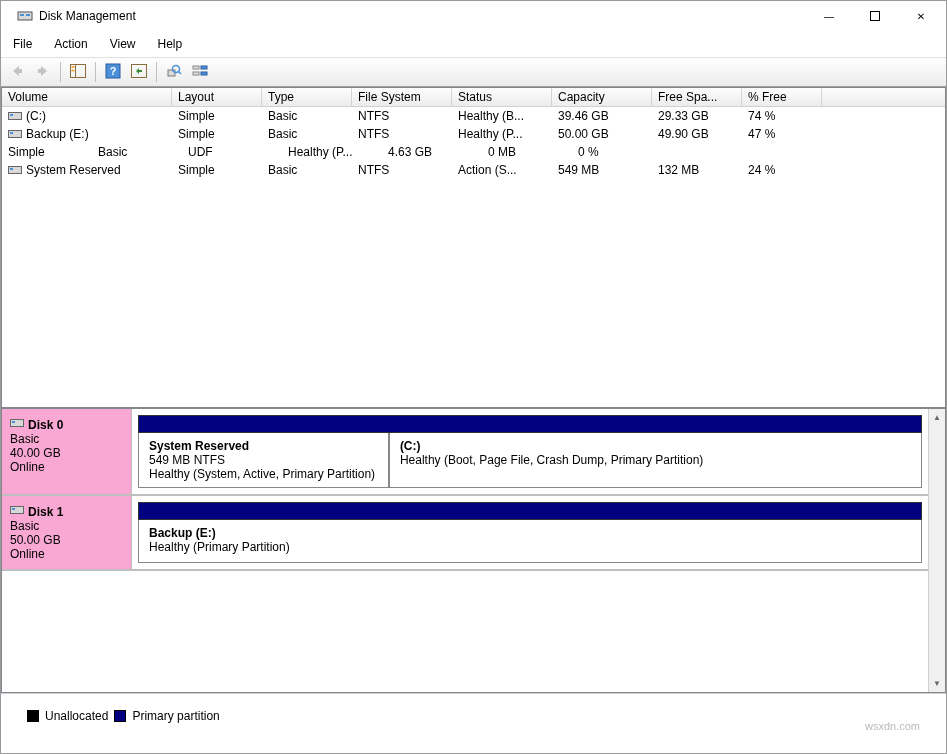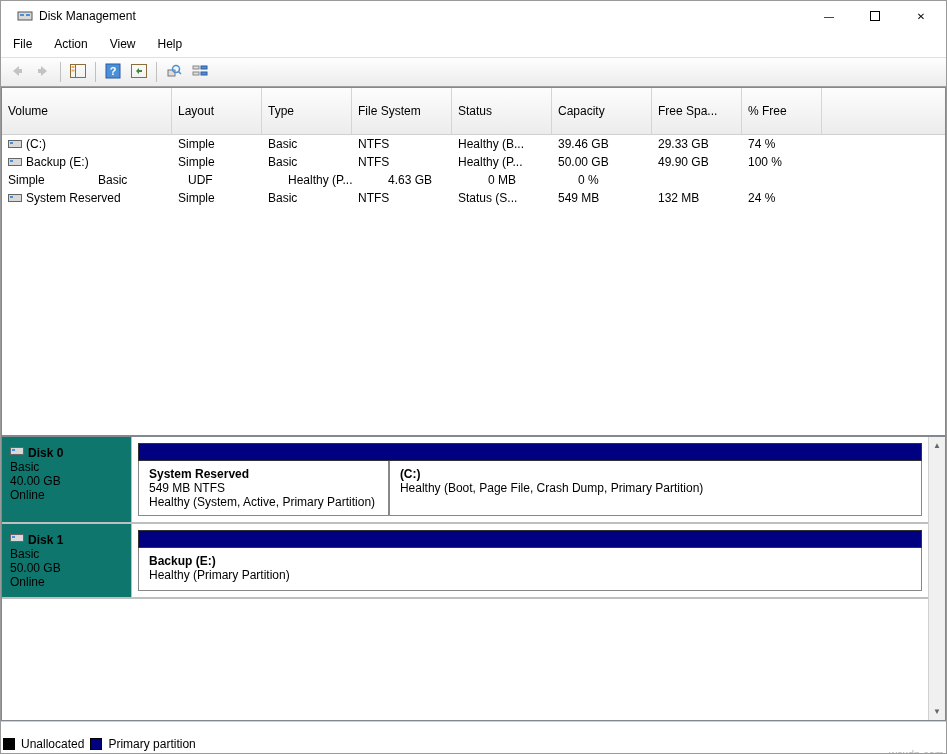--- a/index.html
+++ b/index.html
@@ -48,21 +48,21 @@
 .grid {
   border:1px solid #828790;
   margin: 0;
 }
 .grid-header {
   display:flex;
   background:linear-gradient(#fdfdfd,#ececec);
   border-bottom:1px solid #d0d0d0;
 }
 .grid-header .col {
-  padding:16px 6px;
+  padding:2px 6px;
   border-right:1px solid #d5d5d5;
   overflow:hidden; white-space:nowrap; text-overflow:ellipsis;
 }
 .grid-body { height: 300px; overflow:auto; background:#fff;}
 .grid-row { display:flex; }
 .grid-row .cell {
   padding:2px 6px;
   overflow:hidden; white-space:nowrap; text-overflow:ellipsis;
   display:flex; align-items:center; gap:4px;
 }
@@ -76,39 +76,39 @@
 .col-percent{width:80px;}
 .vol-icon{width:14px;height:12px;display:inline-block;}
 .disk-pane {
   border:1px solid #828790;
   display:flex;
   height:285px;
 }
 .disk-scroll{flex:1;overflow:hidden;}
 .disk-row{display:flex;border-bottom:2px solid #bfbfbf;}
 .disk-info{
-  width:130px; padding:8px; background:#0f766e;
+  width:130px; padding:8px; background:#f9a8d4;
   border-right:1px solid #bfbfbf;
 }
 .disk-info .dname{font-weight:bold;display:flex;align-items:center;gap:4px;}
 .disk-parts{flex:1;display:flex;flex-direction:column;}
 .disk-bar{height:18px;background:#000080;border:1px solid #333;margin:6px 6px 0 6px;}
 .partitions{flex:1;display:flex;margin:0 6px 6px 6px;}
 .partition{
   border:1px solid #888; padding:6px 10px;
   border-top:none;
   overflow:hidden;
 }
 .partition .pname{font-weight:bold;}
 .scrollbar-v{width:17px;background:#f0f0f0;border-left:1px solid #d0d0d0;display:flex;flex-direction:column;}
 .scrollbar-v .arrow{height:17px;display:flex;align-items:center;justify-content:center;font-size:8px;color:#666;}
 .scrollbar-v .track{flex:1;}
 .legend{
   display:flex;align-items:center;gap:6px;
-  padding:6px 2px;border-top:1px solid #d0d0d0;
+  padding:6px 26px;border-top:1px solid #d0d0d0;
 }
 .legend .swatch{width:12px;height:12px;border:1px solid #000;display:inline-block;}
 .disabled-icon{opacity:0.35;}
 </style>
 </head>
 <body>
 
 <div class="titlebar">
   <span class="app-icon">
     <svg width="16" height="16" viewBox="0 0 16 16">
@@ -220,21 +220,21 @@
               <rect x="2" y="4" width="3" height="2" fill="#4a90d9"></rect>
             </svg></span>
           <span>Backup (E:)</span>
         </div>
         <div class="cell col-layout">Simple</div>
         <div class="cell col-type">Basic</div>
         <div class="cell col-fs">NTFS</div>
         <div class="cell col-status">Healthy (P...</div>
         <div class="cell col-capacity">50.00 GB</div>
         <div class="cell col-free">49.90 GB</div>
-        <div class="cell col-percent">100 %</div>
+        <div class="cell col-percent">47 %</div>
       </div>
       <div class="grid-row">
         <div class="cell col-layout">Simple</div>
         <div class="cell col-type">Basic</div>
         <div class="cell col-fs">UDF</div>
         <div class="cell col-status">Healthy (P...</div>
         <div class="cell col-capacity">4.63 GB</div>
         <div class="cell col-free">0 MB</div>
         <div class="cell col-percent">0 %</div>
       </div>
@@ -242,21 +242,21 @@
         <div class="cell col-volume">
           <span class="vol-icon"><svg width="14" height="12" viewBox="0 0 14 12">
               <rect x="0.5" y="2.5" width="13" height="7" fill="#d9d9d9" stroke="#666"></rect>
               <rect x="2" y="4" width="3" height="2" fill="#4a90d9"></rect>
             </svg></span>
           <span>System Reserved</span>
         </div>
         <div class="cell col-layout">Simple</div>
         <div class="cell col-type">Basic</div>
         <div class="cell col-fs">NTFS</div>
-        <div class="cell col-status">Status (S...</div>
+        <div class="cell col-status">Action (S...</div>
         <div class="cell col-capacity">549 MB</div>
         <div class="cell col-free">132 MB</div>
         <div class="cell col-percent">24 %</div>
       </div>
     </div>
 </div>
 
 <div class="disk-pane">
   <div class="disk-scroll" id="disk-rows">
       <div class="disk-row">

